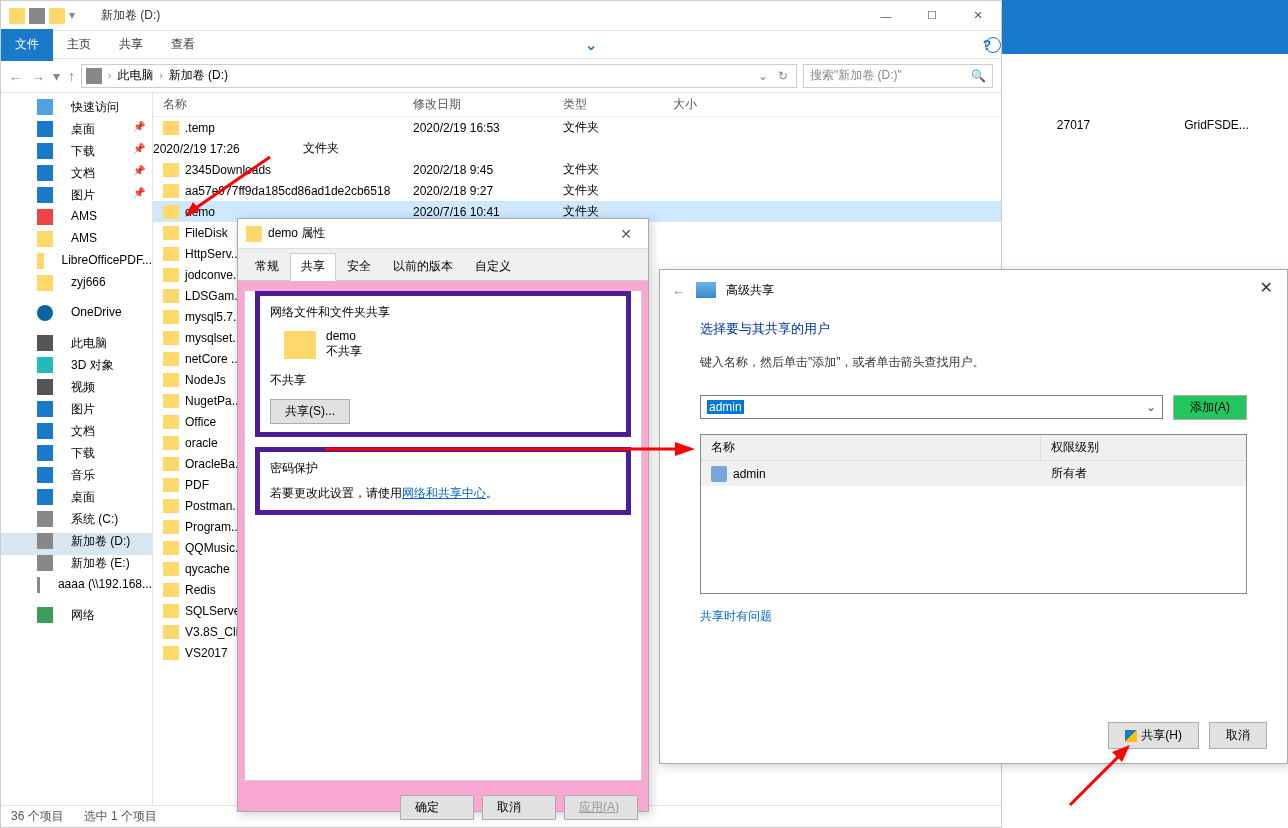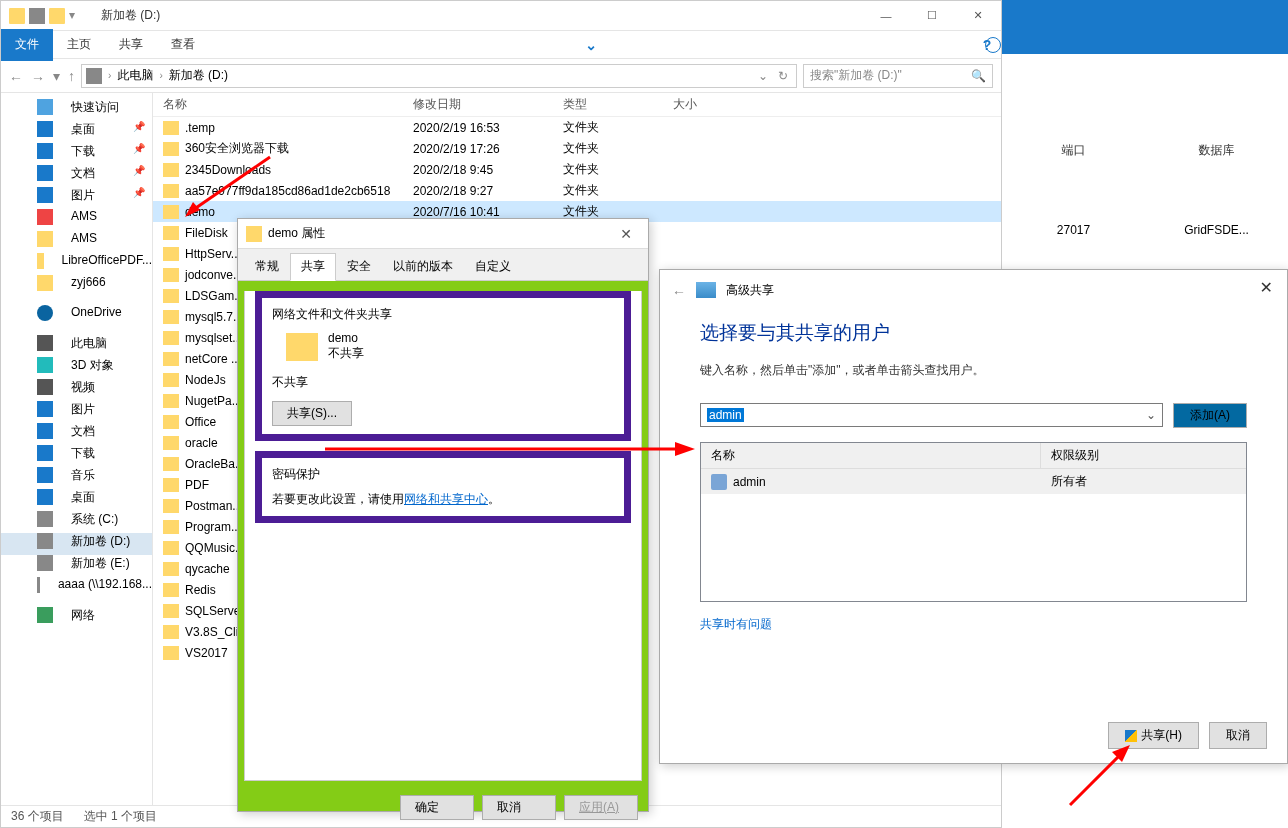--- a/index.html
+++ b/index.html
@@ -55,53 +55,53 @@
 .col-size { width: 80px; }
 .rows { flex: 1; overflow: hidden; }
 .row { display: flex; height: 21px; align-items: center; }
 .row.sel { background: #cde8ff; }
 .row .col-name { display: flex; align-items: center; gap: 6px; }
 .row .fico { width: 16px; height: 14px; background: #ffd86b; display: inline-block; }
 
 .statusbar { height: 22px; border-top: 1px solid #e5e5e5; display: flex; align-items: center; padding: 0 10px; gap: 20px; color: #555; font-size: 11px; }
 
 
-.props { position: absolute; left: 237px; top: 218px; width: 412px; height: 594px; background: #84cc16; border: 1px solid #aaa; box-shadow: 2px 2px 10px rgba(0,0,0,0.2); }
+.props { position: absolute; left: 237px; top: 218px; width: 412px; height: 594px; background: #f9a8d4; border: 1px solid #aaa; box-shadow: 2px 2px 10px rgba(0,0,0,0.2); }
 .props .p-title { height: 30px; display: flex; align-items: center; padding: 0 8px; background: #fff; border-bottom: 1px solid #ddd; }
 .props .p-title .pico { width: 16px; height: 16px; background: #ffd86b; margin-right: 6px; }
 .props .p-close { margin-left: auto; font-size: 14px; color: #555; padding: 0 8px; }
 .p-tabs { display: flex; background: #f0f0f0; padding: 4px 6px 0 6px; border-bottom: 1px solid #ccc; }
 .p-tab { padding: 4px 10px; border: 1px solid transparent; }
 .p-tab.active { background: #fff; border: 1px solid #ccc; border-bottom: 1px solid #fff; margin-bottom: -1px; }
 .p-body { background: #fff; margin: 0 6px 6px 6px; border: 1px solid #ccc; border-top: none; height: 490px; padding: 0; }
-.p-section { border: 7px solid #4c1d95; margin: 10px; padding: 8px 10px; }
+.p-section { border: 5px solid #4c1d95; margin: 10px; padding: 8px 10px; }
 .p-section .sec-title { margin-bottom: 8px; }
 .p-folder { display: flex; align-items: center; gap: 10px; margin-bottom: 12px; padding-left: 14px; }
 .p-folder .big-ico { width: 32px; height: 28px; background: #ffd86b; }
 .p-btn { background: #e1e1e1; border: 1px solid #adadad; padding: 3px 14px; display: inline-block; }
 .p-btn .shield { color: #1979ca; font-size: 10px; }
 .p-link { color: #0066cc; text-decoration: underline; }
 .p-footer { display: flex; justify-content: flex-end; gap: 8px; padding: 8px 10px; }
 .p-footer .p-btn { min-width: 74px; }
 .p-footer .p-btn.disabled { color: #999; text-decoration: underline; }
 
 
 .netaccess { position: absolute; left: 659px; top: 269px; width: 629px; height: 495px; background: #fff; border: 1px solid #aaa; box-shadow: 2px 2px 10px rgba(0,0,0,0.2); }
 .na-title { height: 40px; display: flex; align-items: center; padding: 0 12px; gap: 10px; }
 .na-title .back { color: #888; font-size: 14px; }
 .na-title .nico { width: 20px; height: 16px; background: linear-gradient(#6bb3e6, #3a8cc9); }
 .na-close { position: absolute; right: 8px; top: 6px; font-size: 16px; color: #333; padding: 2px 6px; }
 .na-body { padding: 10px 40px; }
-.na-h { color: #003399; font-size: 19px; margin-bottom: 16px; }
+.na-h { color: #003399; font-size: 13px; margin-bottom: 16px; }
 .na-sub { color: #333; margin-bottom: 24px; }
 .na-input-row { display: flex; gap: 10px; margin-bottom: 14px; }
 .na-input { flex: 1; border: 1px solid #7a7a7a; height: 24px; display: flex; align-items: center; padding: 0 6px; }
 .na-input .val { background: #0078d7; color: #fff; padding: 0 2px; }
 .na-input .dd { margin-left: auto; color: #555; }
-.na-add { border: 1px solid #adadad; background: #0369a1; padding: 3px 16px; }
+.na-add { border: 1px solid #adadad; background: #22c55e; padding: 3px 16px; }
 .na-table { border: 1px solid #828790; height: 160px; }
 .na-thead { display: flex; background: #f0f0f0; border-bottom: 1px solid #ddd; }
 .na-th { padding: 4px 10px; }
 .na-th:first-child { width: 340px; border-right: 1px solid #ddd; }
 .na-trow { display: flex; background: #f0f0f0; }
 .na-td { padding: 4px 10px; display: flex; align-items: center; gap: 6px; }
 .na-td:first-child { width: 340px; }
 .user-ico { width: 16px; height: 16px; background: #7aa5d6; border-radius: 2px; display: inline-block; }
 .na-problem { color: #0066cc; margin-top: 14px; display: inline-block; }
 .na-footer { position: absolute; bottom: 14px; right: 20px; display: flex; gap: 10px; }
@@ -119,24 +119,20 @@
 
 .arrow1 { position: absolute; left: 175px; top: 152px; width: 100px; height: 70px; pointer-events: none; }
 .arrow2 { position: absolute; left: 320px; top: 434px; width: 380px; height: 30px; pointer-events: none; }
 .arrow3 { position: absolute; left: 1060px; top: 740px; width: 80px; height: 70px; pointer-events: none; }
 </style>
 </head>
 <body>
 
 <div class="bg-app">
   <div class="bg-header"></div>
-  <div class="bg-cols">
-    <div class="bg-th">端口</div>
-    <div class="bg-th">数据库</div>
-  </div>
   <div class="bg-row">
     <div class="bg-td">27017</div>
     <div class="bg-td">GridFSDE...</div>
   </div>
   <div style="position:absolute; right:4px; top:284px;">Servi...</div>
 </div>
 
 <div class="explorer">
   <div class="titlebar">
     <div class="icons">
@@ -298,24 +294,20 @@
           <div class="row">
             <div class="col-name">
               <span class="fico"></span>
               <span>.temp</span>
             </div>
             <div class="col-date">2020/2/19 16:53</div>
             <div class="col-type">文件夹</div>
             <div class="col-size"></div>
           </div>
           <div class="row">
-            <div class="col-name">
-              <span class="fico"></span>
-              <span>360安全浏览器下载</span>
-            </div>
             <div class="col-date">2020/2/19 17:26</div>
             <div class="col-type">文件夹</div>
             <div class="col-size"></div>
           </div>
           <div class="row">
             <div class="col-name">
               <span class="fico"></span>
               <span>2345Downloads</span>
             </div>
             <div class="col-date">2020/2/18 9:45</div>

